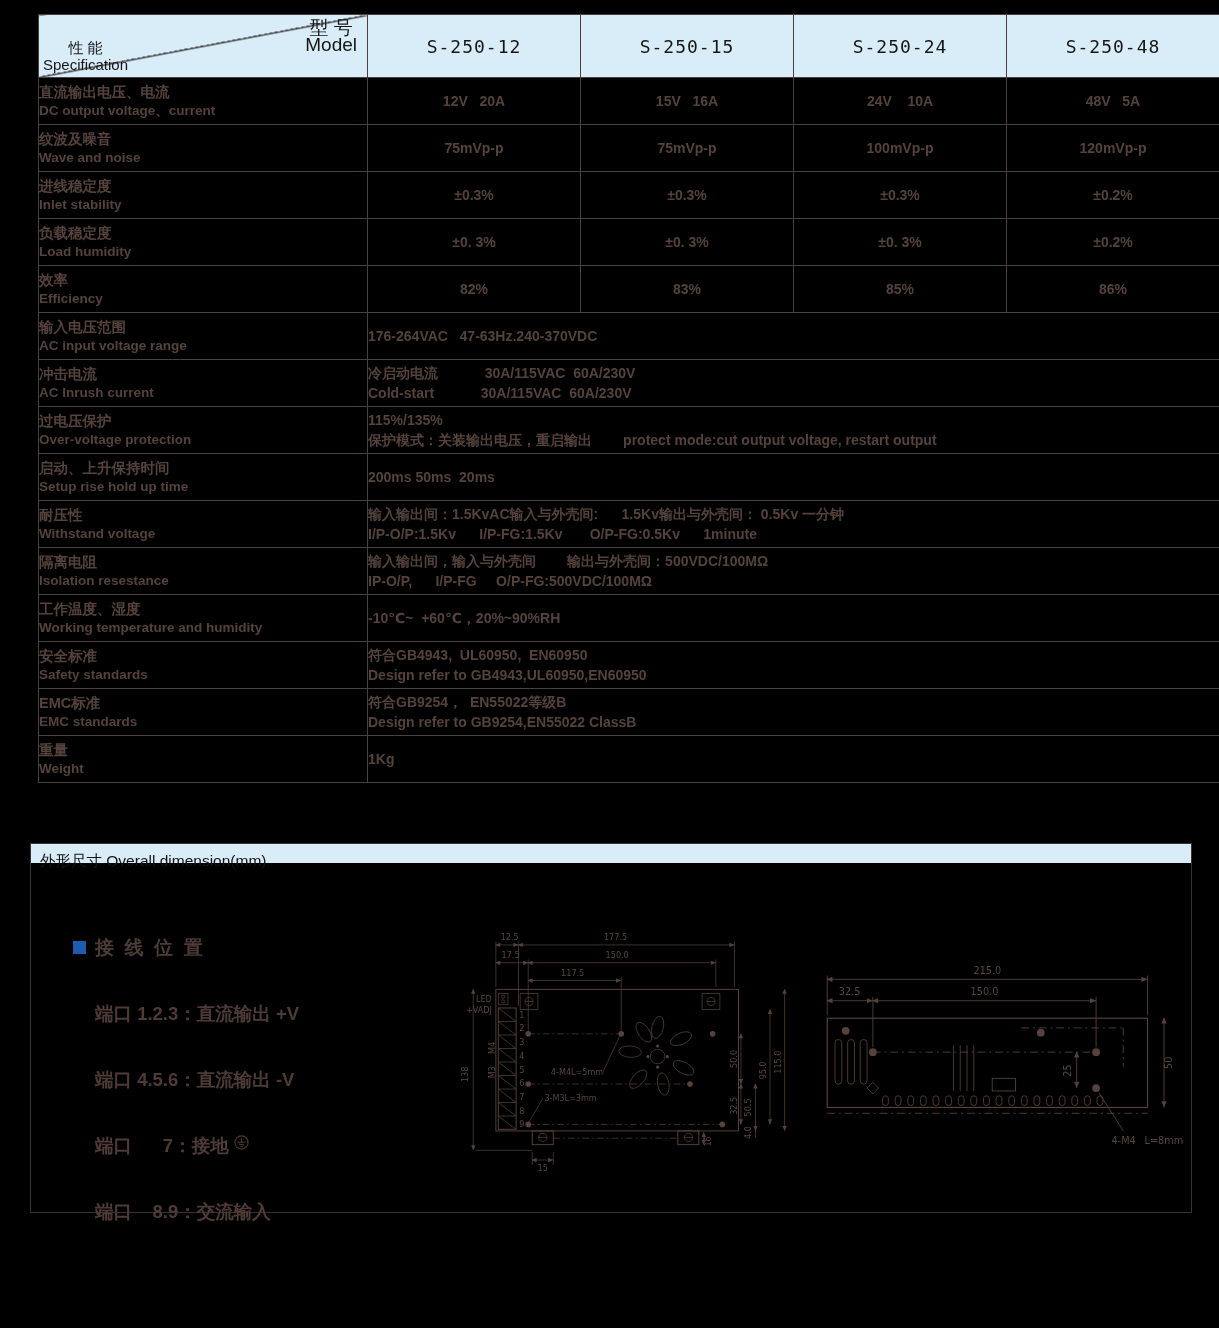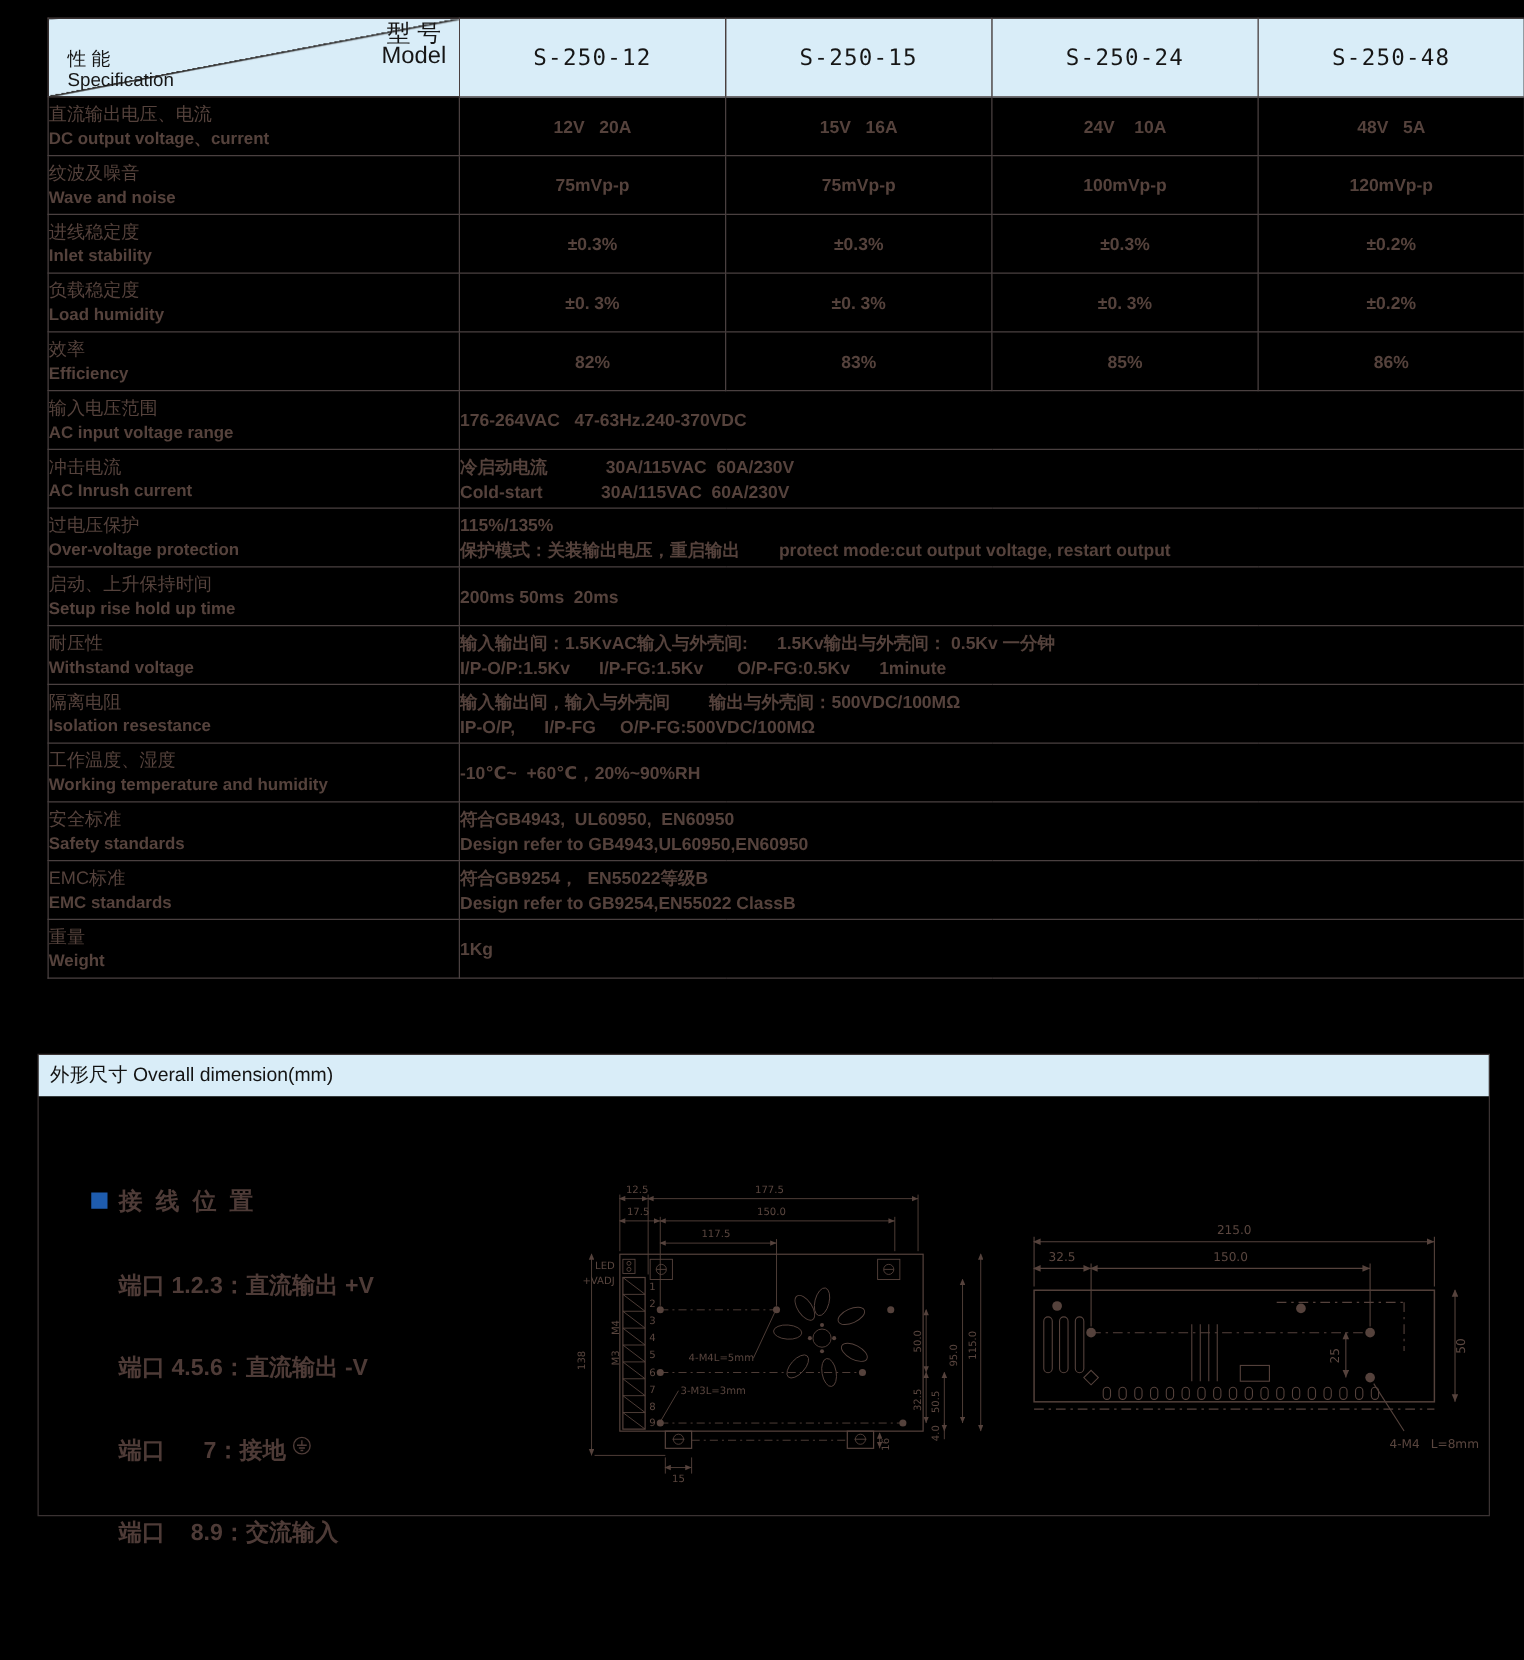--- a/index.html
+++ b/index.html
@@ -5,31 +5,31 @@
   html,body{margin:0;padding:0;background:#000;width:1219px;height:1328px;overflow:hidden;
     font-family:"Liberation Sans","DejaVu Sans",sans-serif;-webkit-font-smoothing:antialiased;}
   
   .spec-table{border-collapse:collapse;margin:14px 0 0 38px;width:1181px;table-layout:fixed;}
   .spec-table td,.spec-table th{border:1px solid #4a4040;padding:0;vertical-align:middle;}
   .spec-table col.c0{width:329px;}
   .spec-table col.cm{width:213px;}
   .hdr-cell{background:#d9edf8;height:62px;position:relative;
     background-image:linear-gradient(to bottom right,transparent calc(50% - 1px),#3a3a3a calc(50% - 1px),#3a3a3a calc(50% + 0px),transparent calc(50% + 1px)),linear-gradient(#d9edf8,#d9edf8);}
   .hdr-diag-tr{position:absolute;top:4px;right:10px;text-align:center;color:#161616;font-size:19px;line-height:17px;}
-  .hdr-diag-bl{position:absolute;bottom:4px;left:15px;text-align:left;color:#161616;font-size:15px;line-height:17px;}
+  .hdr-diag-bl{position:absolute;bottom:4px;left:4px;text-align:center;color:#161616;font-size:15px;line-height:17px;}
   .hdr-model{background:#d9edf8;height:62px;text-align:center;color:#161616;
     font-family:"DejaVu Sans Mono","Liberation Mono",monospace;font-size:18px;font-weight:500;letter-spacing:1px;}
   .lbl{height:46px;padding:3px 4px 3px 12px;}
-  .lbl .cn{color:#55423c;font-size:14.5px;font-weight:normal;line-height:19px;}
+  .lbl .cn{color:#55423c;font-size:14.5px;font-weight:bold;line-height:19px;}
   .lbl .en{color:#55423c;font-size:13.5px;font-weight:bold;line-height:18px;}
   .val{color:#55423c;font-size:14px;font-weight:bold;text-align:center;white-space:pre;}
   .mval{color:#55423c;font-size:14px;font-weight:bold;text-align:left;padding-left:14px;white-space:pre;line-height:20px;margin-left:28px;}
   
   .dim-panel{margin:60px 0 0 30px;width:1160px;height:368px;border:1px solid #3a3232;background:#000;}
-  .dim-title{background:#d9edf8;height:33px;line-height:33px;color:#141414;font-size:15.5px;padding-left:9px;}
+  .dim-title{background:#d9edf8;height:19px;line-height:33px;color:#141414;font-size:15.5px;padding-left:9px;}
   .dim-body{display:flex;}
   .legend{width:352px;padding:34px 0 0 42px;color:#4e3b37;font-weight:bold;white-space:pre;}
   .lg-title{font-size:19px;line-height:30px;}
   .bullet{display:inline-block;width:13px;height:13px;background:#1e5cae;margin-right:9px;}
   .lg-line{font-size:18.5px;line-height:30px;padding-left:22px;display:flex;align-items:center;}
   .gnd{margin-left:5px;margin-top:-8px;}
   svg text{fill:#5a463f;font-size:10px;font-family:"DejaVu Sans",sans-serif;}
   svg .ln{stroke:#55423c;stroke-width:1.2;fill:none;}
   svg .dim{stroke:#55423c;stroke-width:0.9;fill:none;}
   svg .dash{stroke:#55423c;stroke-width:0.9;fill:none;stroke-dasharray:8 4 2 4;}

